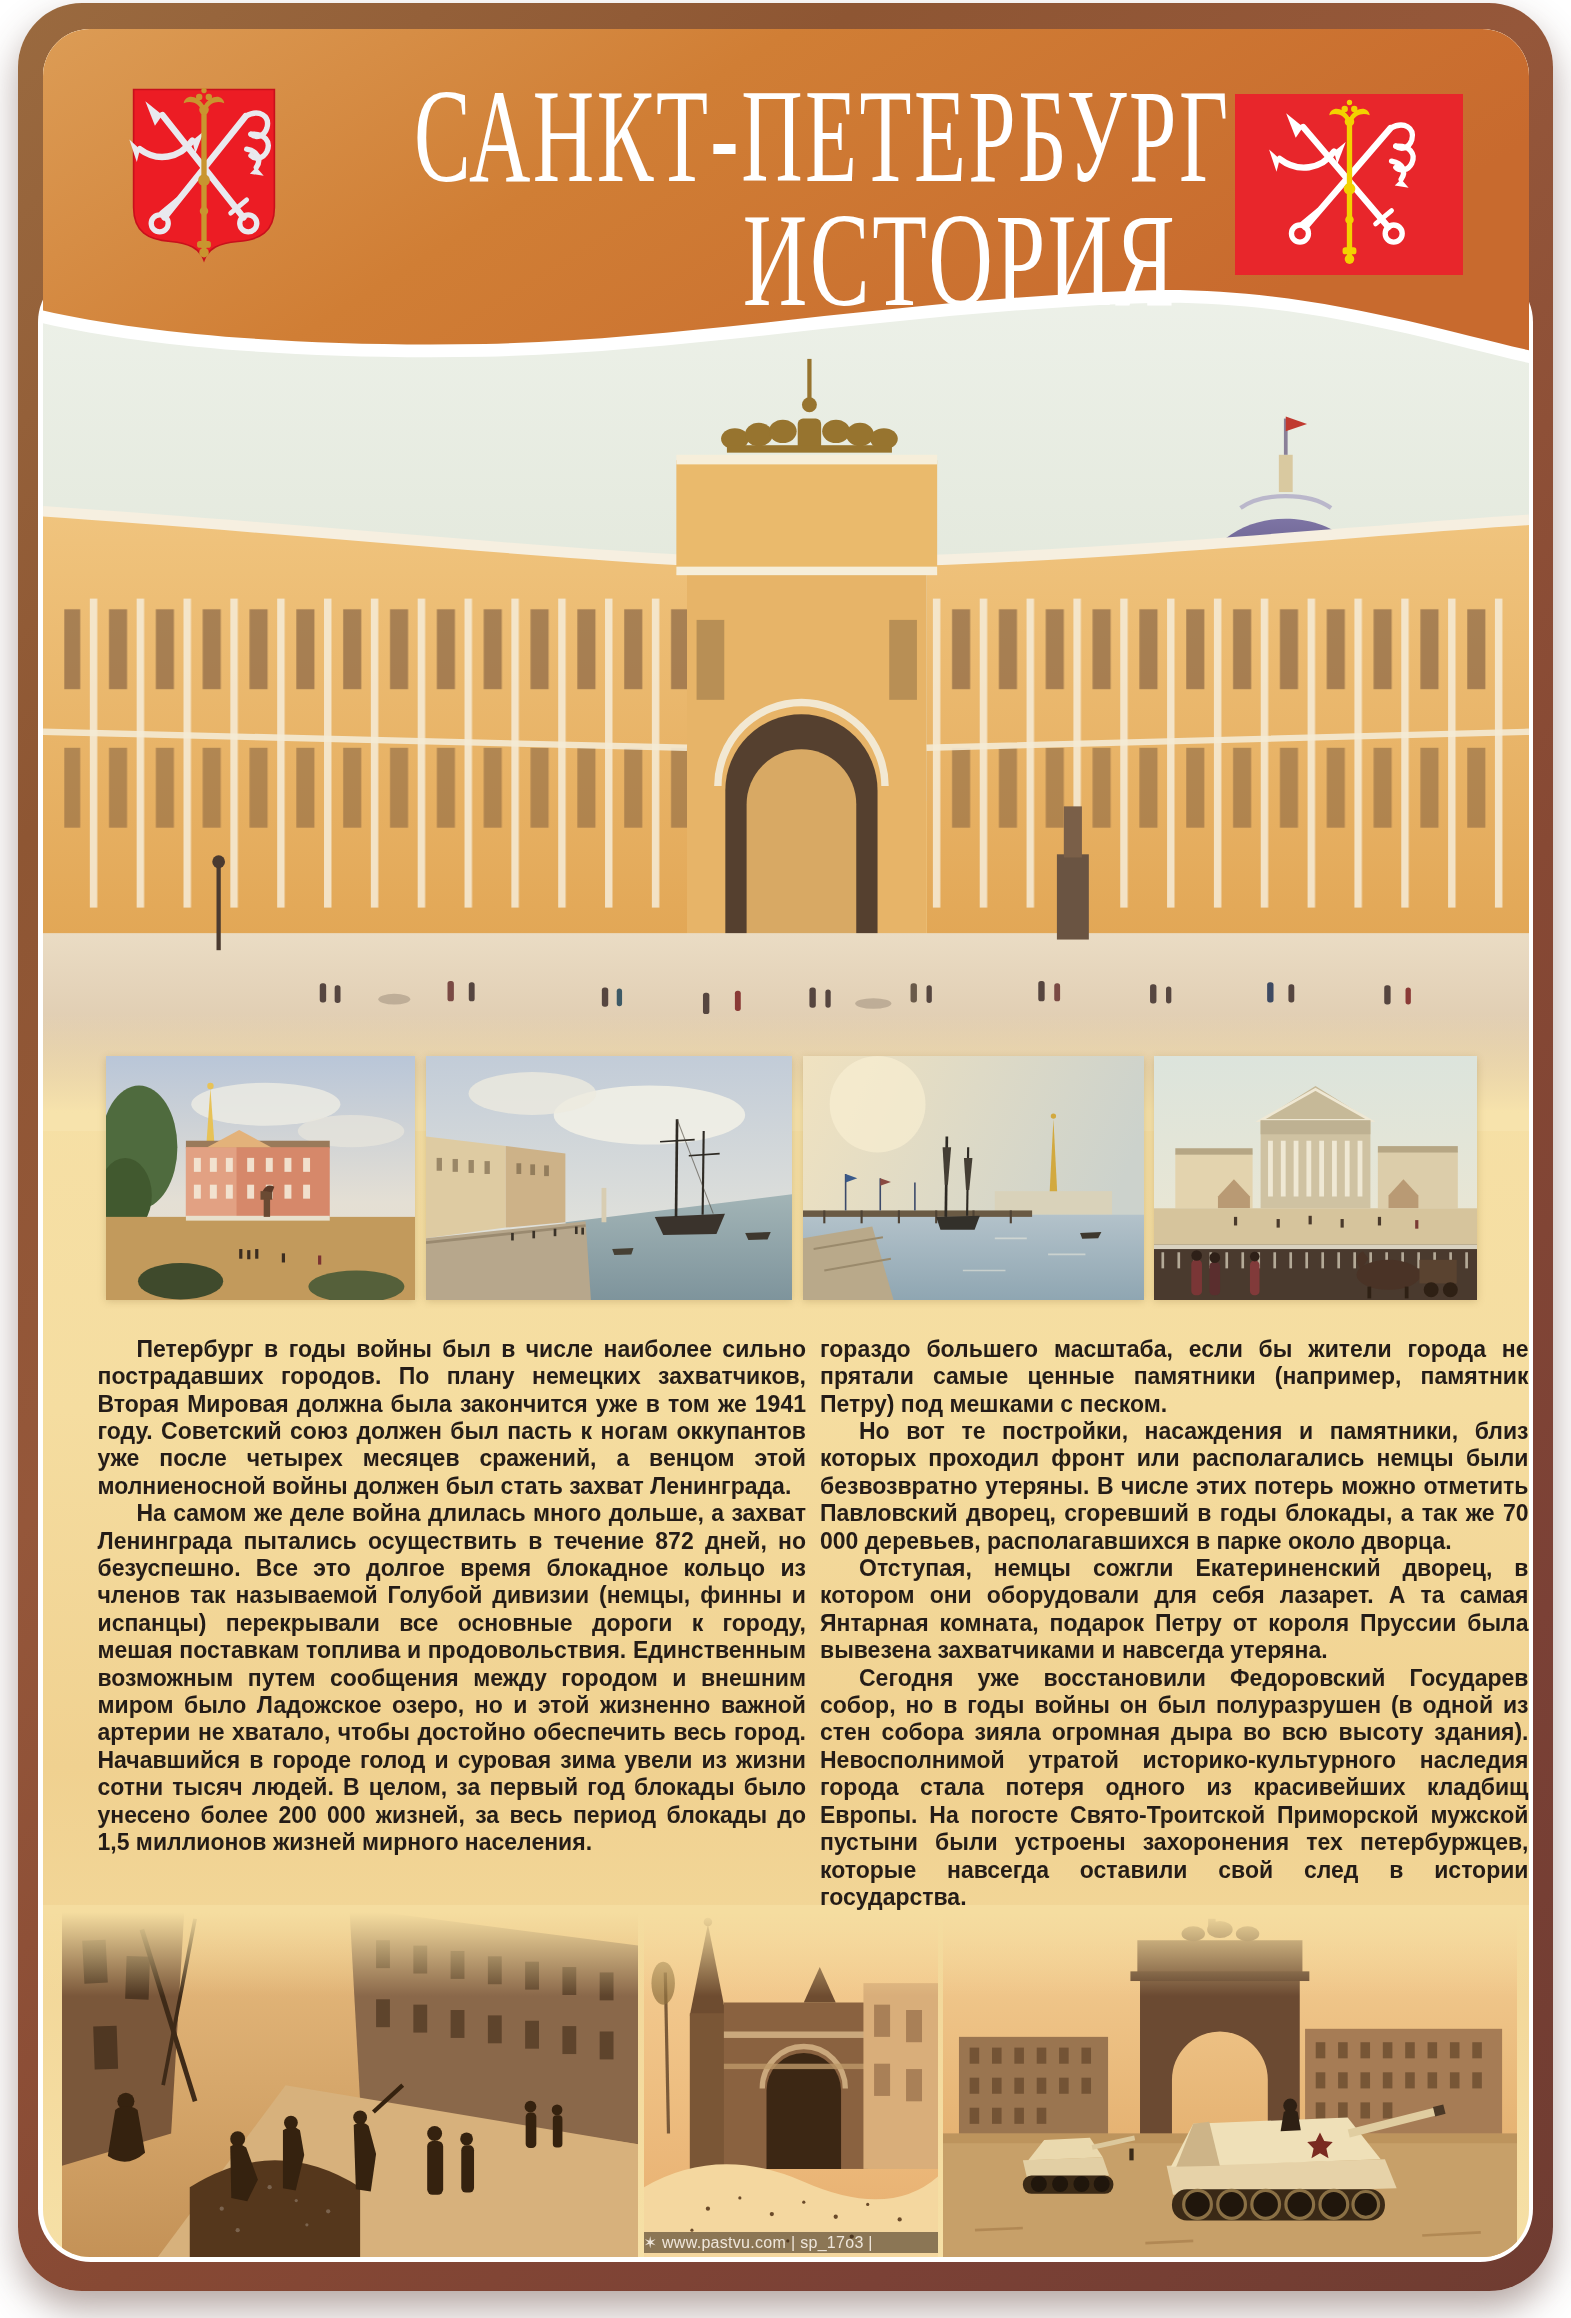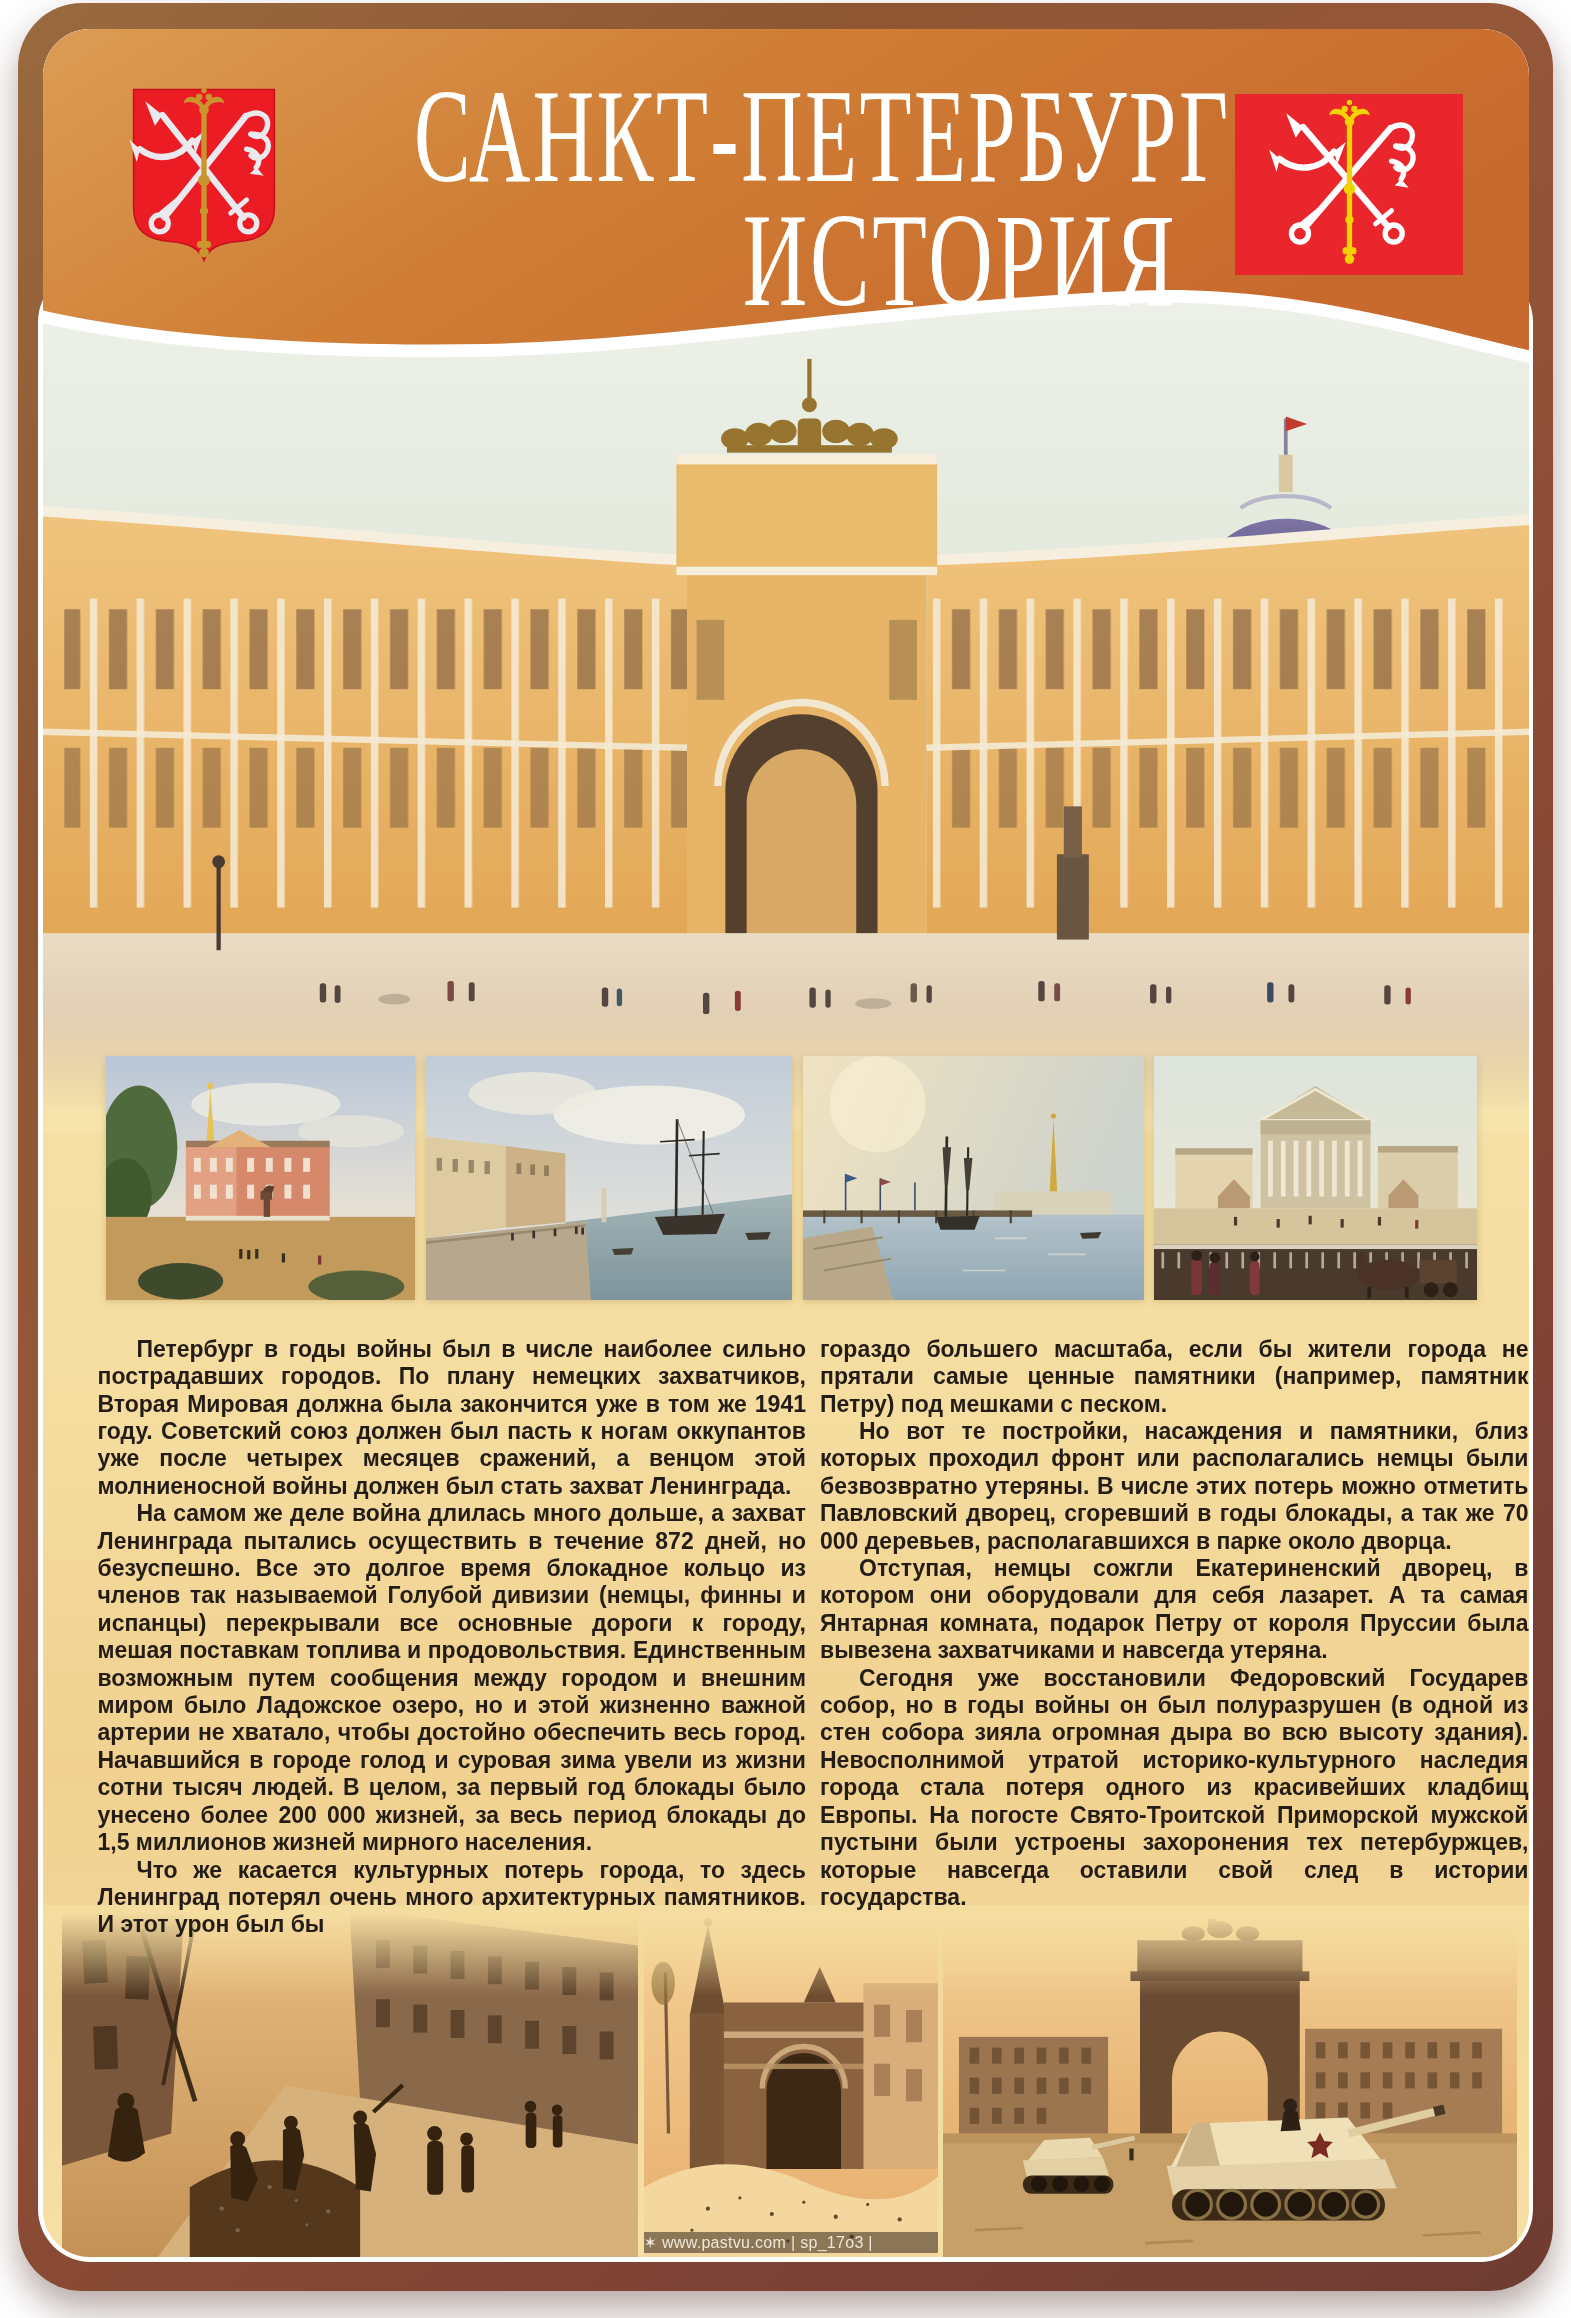--- a/index.html
+++ b/index.html
@@ -471,21 +471,20 @@
               <circle cx="556" cy="436" r="14" fill="#2e2014"></circle>
           </g>
         </svg>
       </div>
     </div>
 
     <div class="text-cols">
       <div class="col">
         <p>Петербург в годы войны был в числе наиболее сильно пострадавших городов. По плану немецких захватчиков, Вторая Мировая должна была закончится уже в том же 1941 году. Советский союз должен был пасть к ногам оккупантов уже после четырех месяцев сражений, а венцом этой молниеносной войны должен был стать захват Ленинграда.</p>
         <p>На самом же деле война длилась много дольше, а захват Ленинграда пытались осуществить в течение 872 дней, но безуспешно. Все это долгое время блокадное кольцо из членов так называемой Голубой дивизии (немцы, финны и испанцы) перекрывали все основные дороги к городу, мешая поставкам топлива и продовольствия. Единственным возможным путем сообщения между городом и внешним миром было Ладожское озеро, но и этой жизненно важной артерии не хватало, чтобы достойно обеспечить весь город. Начавшийся в городе голод и суровая зима увели из жизни сотни тысяч людей. В целом, за первый год блокады было унесено более 200 000 жизней, за весь период блокады до 1,5 миллионов жизней мирного населения.</p>
-        <p>Что же касается культурных потерь города, то здесь Ленинград потерял очень много архитектурных памятников. И этот урон был бы</p>
       </div>
       <div class="col">
         <p class="no-indent">гораздо большего масштаба, если бы жители города не прятали самые ценные памятники (например, памятник Петру) под мешками с песком.</p>
         <p>Но вот те постройки, насаждения и памятники, близ которых проходил фронт или располагались немцы были безвозвратно утеряны. В числе этих потерь можно отметить Павловский дворец, сгоревший в годы блокады, а так же 70 000 деревьев, располагавшихся в парке около дворца.</p>
         <p>Отступая, немцы сожгли Екатериненский дворец, в котором они оборудовали для себя лазарет. А та самая Янтарная комната, подарок Петру от короля Пруссии была вывезена захватчиками и навсегда утеряна.</p>
         <p>Сегодня уже восстановили Федоровский Государев собор, но в годы войны он был полуразрушен (в одной из стен собора зияла огромная дыра во всю высоту здания). Невосполнимой утратой историко-культурного наследия города стала потеря одного из красивейших кладбищ Европы. На погосте Свято-Троитской Приморской мужской пустыни были устроены захоронения тех петербуржцев, которые навсегда оставили свой след в истории государства.</p>
       </div>
     </div>
 
     <div class="war-strip">

